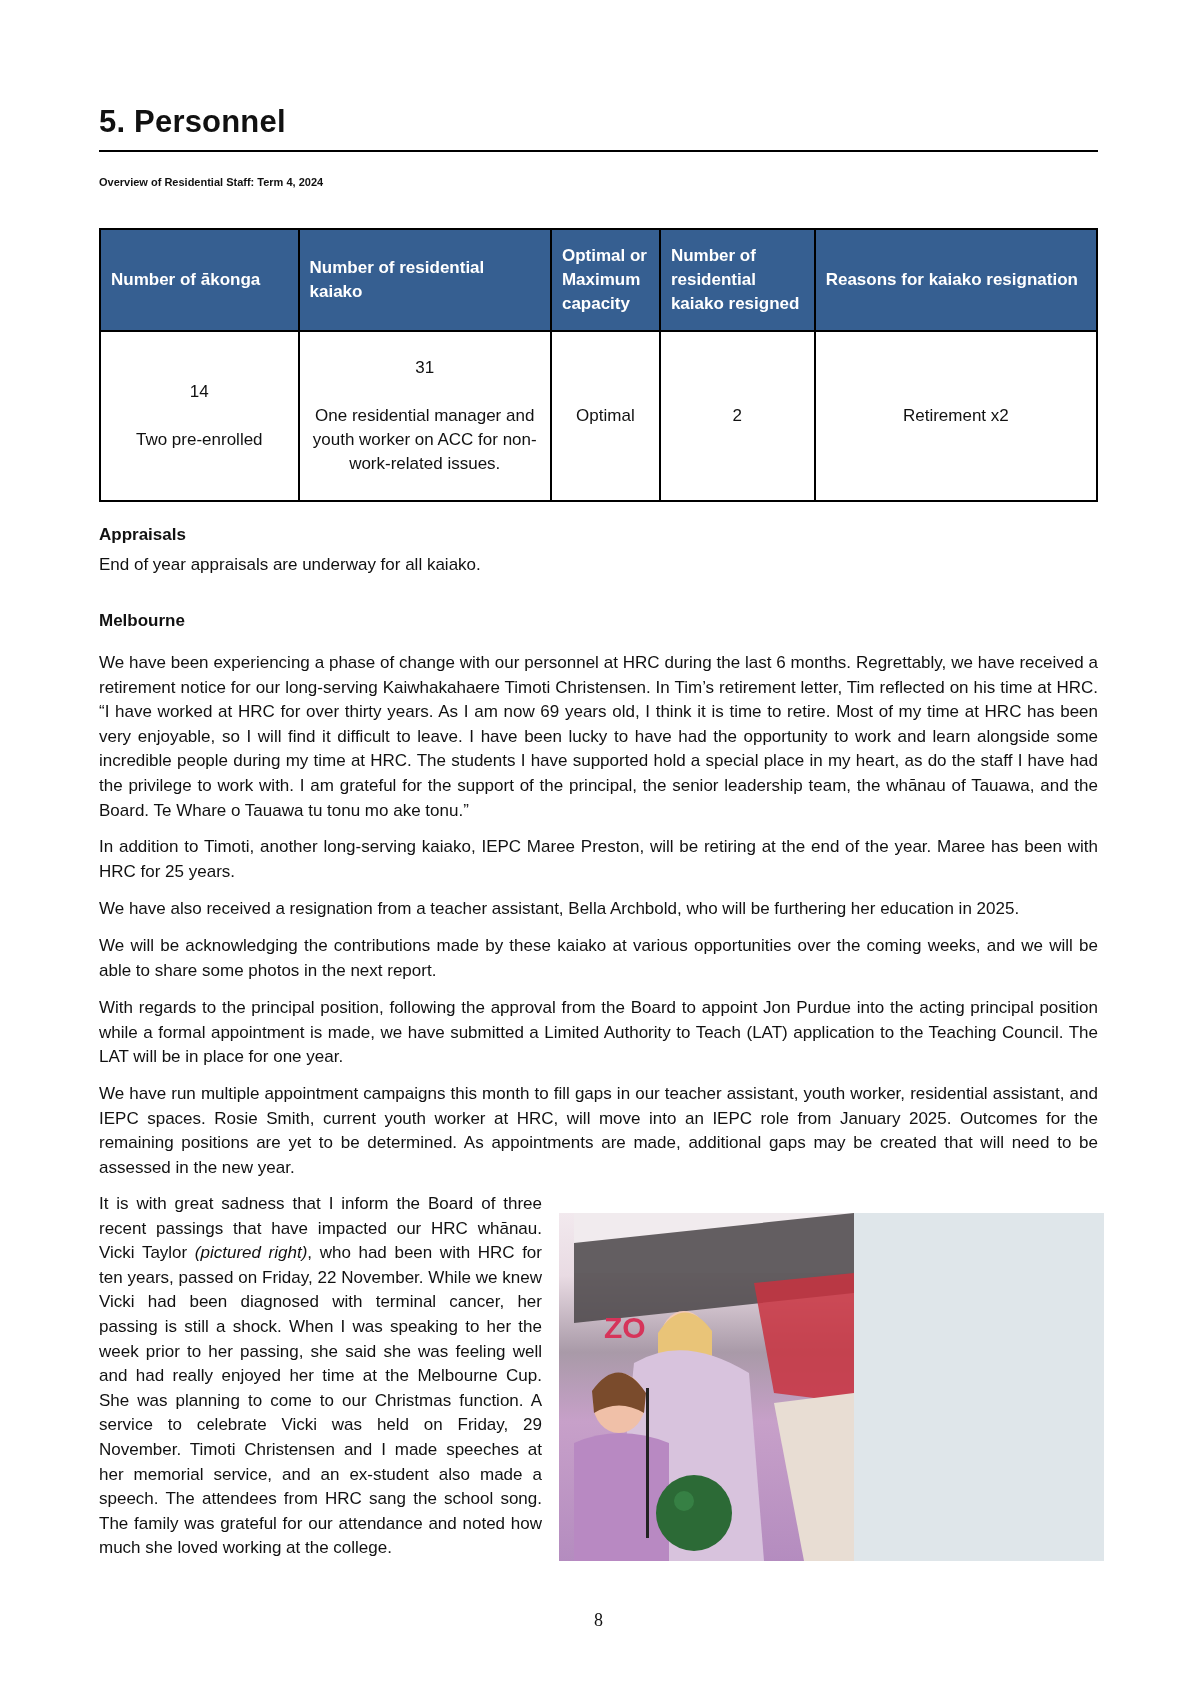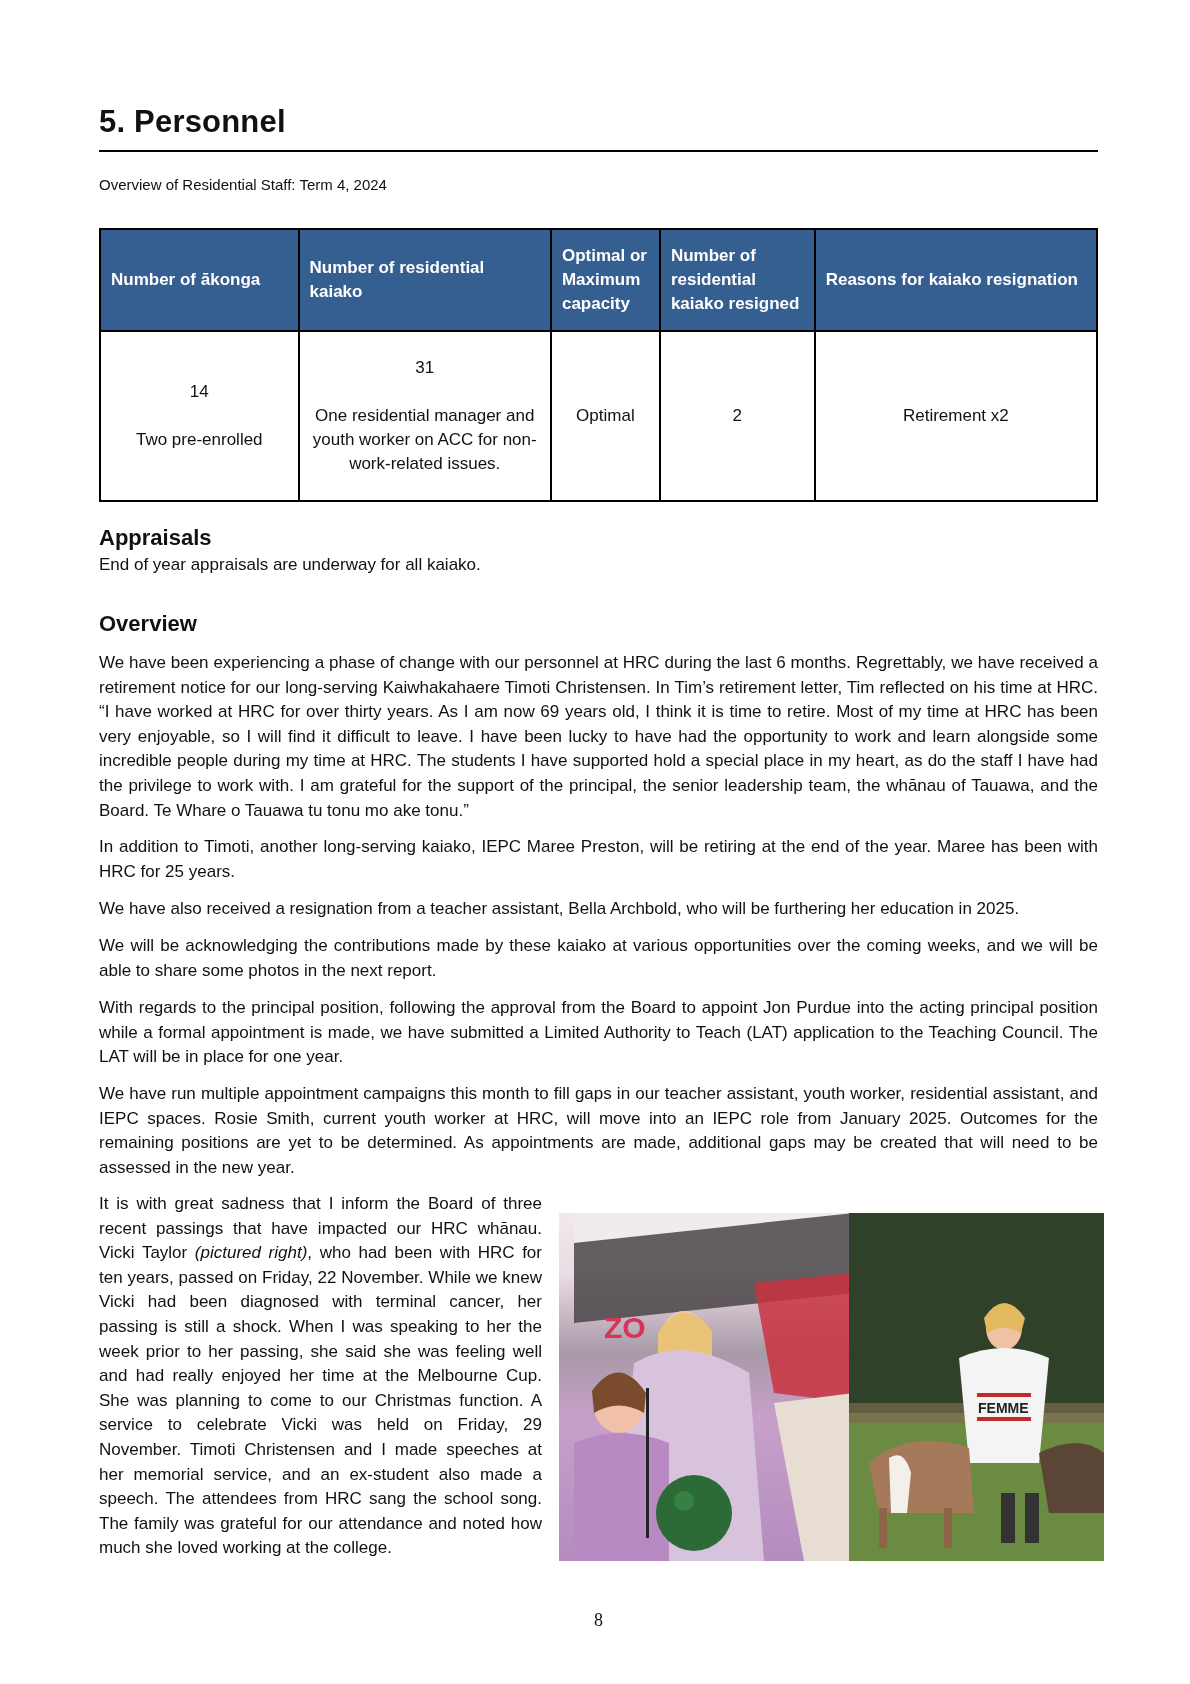--- a/index.html
+++ b/index.html
@@ -1,29 +1,29 @@
 <!DOCTYPE html>
 <html><head>
 <meta charset="utf-8">
 <style>
   html, body { margin: 0; padding: 0; background: #ffffff; }
   body { width: 1190px; height: 1684px; position: relative; overflow: hidden;
          font-family: "Liberation Sans", sans-serif; color: #111111; }
   .page { position: absolute; left: 99px; top: 0; width: 999px; }
   .h1 { position: absolute; top: 104px; left: 0; font-size: 31px; font-weight: bold; letter-spacing: 0.2px; }
   .h1-rule { position: absolute; top: 150px; left: 0; width: 999px; height: 2px; background: #000; }
-  .subhead { position: absolute; top: 176px; left: 0; font-size: 15px; font-weight: normal; }
+  .subhead { position: absolute; top: 176px; left: 0; font-size: 11px; font-weight: bold; }
   table.staff { position: absolute; top: 228px; left: 0; width: 999px; border-collapse: collapse;
                 font-size: 17px; }
   table.staff th, table.staff td { border: 2px solid #000; }
   table.staff th { background: #365f91; color: #ffffff; font-weight: bold; text-align: left;
                    padding: 2px 10px; height: 96px; line-height: 24px; vertical-align: middle; }
   table.staff td { text-align: center; vertical-align: middle; padding: 6px 13px; line-height: 24px; height: 156px; }
   .cell-gap { height: 24px; }
-  .section-h { position: absolute; left: 0; font-size: 22px; font-weight: bold; }
+  .section-h { position: absolute; left: 0; font-size: 17px; font-weight: bold; }
   .para { position: absolute; left: 0; width: 999px; font-size: 17px; line-height: 24.6px;
           text-align: justify; }
   .para-narrow { width: 443px; }
   .photos { position: absolute; left: 460px; top: 1213px; width: 545px; height: 348px; background: #dfe6ea; }
   .photo1 { position: absolute; left: 0; top: 0; width: 280px; height: 348px; overflow: hidden;
             background: linear-gradient(180deg, #f2e9ee 0%, #e9dbe3 18%, #a99aa8 40%, #c7a0c9 60%, #b48cbf 100%); padding-left: 15px; }
   .photo2 { position: absolute; left: 290px; top: 0; width: 255px; height: 348px; overflow: hidden;
             background: linear-gradient(180deg, #2b3a25 0%, #34472c 45%, #5e7a3a 62%, #6f8f45 100%); }
   .page-num { position: absolute; top: 1610px; left: 0; width: 999px; text-align: center;
               font-family: "Liberation Serif", serif; font-size: 18px; }
@@ -70,21 +70,21 @@
         <td>Optimal</td>
         <td>2</td>
         <td>Retirement x2</td>
       </tr>
     </tbody>
   </table>
 
   <div class="section-h" style="top:525px">Appraisals</div>
   <div class="para" style="top:553px">End of year appraisals are underway for all kaiako.</div>
 
-  <div class="section-h" style="top:611px">Overview</div>
+  <div class="section-h" style="top:611px">Melbourne</div>
 
   <div class="para" style="top:651px">We have been experiencing a phase of change with our personnel at HRC during the last 6 months. Regrettably, we have received a retirement notice for our long-serving Kaiwhakahaere Timoti Christensen. In Tim’s retirement letter, Tim reflected on his time at HRC. “I have worked at HRC for over thirty years. As I am now 69 years old, I think it is time to retire. Most of my time at HRC has been very enjoyable, so I will find it difficult to leave. I have been lucky to have had the opportunity to work and learn alongside some incredible people during my time at HRC. The students I have supported hold a special place in my heart, as do the staff I have had the privilege to work with. I am grateful for the support of the principal, the senior leadership team, the whānau of Tauawa, and the Board. Te Whare o Tauawa tu tonu mo ake tonu.”</div>
   <div class="para" style="top:835px">In addition to Timoti, another long-serving kaiako, IEPC Maree Preston, will be retiring at the end of the year. Maree has been with HRC for 25 years.</div>
   <div class="para" style="top:897px">We have also received a resignation from a teacher assistant, Bella Archbold, who will be furthering her education in 2025.</div>
   <div class="para" style="top:934px">We will be acknowledging the contributions made by these kaiako at various opportunities over the coming weeks, and we will be able to share some photos in the next report.</div>
   <div class="para" style="top:996px">With regards to the principal position, following the approval from the Board to appoint Jon Purdue into the acting principal position while a formal appointment is made, we have submitted a Limited Authority to Teach (LAT) application to the Teaching Council. The LAT will be in place for one year.</div>
   <div class="para" style="top:1082px">We have run multiple appointment campaigns this month to fill gaps in our teacher assistant, youth worker, residential assistant, and IEPC spaces. Rosie Smith, current youth worker at HRC, will move into an IEPC role from January 2025. Outcomes for the remaining positions are yet to be determined. As appointments are made, additional gaps may be created that will need to be assessed in the new year.</div>
 
   <div class="para para-narrow" style="top:1192px">
     <span>It is with great sadness that I inform the Board of three recent passings that have impacted our HRC whānau. Vicki Taylor </span><em>(pictured right)</em><span>, who had been with HRC for ten years, passed on Friday, 22 November. While we knew Vicki had been diagnosed with terminal cancer, her passing is still a shock. When I was speaking to her the week prior to her passing, she said she was feeling well and had really enjoyed her time at the Melbourne Cup. She was planning to come to our Christmas function. A service to celebrate Vicki was held on Friday, 29 November. Timoti Christensen and I made speeches at her memorial service, and an ex-student also made a speech. The attendees from HRC sang the school song. The family was grateful for our attendance and noted how much she loved working at the college.</span>
@@ -102,36 +102,16 @@
         <path d="M84 120 Q110 80 138 118 L138 150 Q110 140 84 150 Z" fill="#e9c478"></path>
         <path d="M60 150 Q110 120 175 160 L190 348 L40 348 Z" fill="#d8c3dd"></path>
         <ellipse cx="45" cy="190" rx="26" ry="30" fill="#f0c0a8"></ellipse>
         <path d="M18 178 Q45 140 72 180 L70 200 Q45 185 20 200 Z" fill="#7a4b2c"></path>
         <path d="M0 230 Q45 210 95 230 L95 348 L0 348 Z" fill="#b889c2"></path>
         <rect x="72" y="175" width="3" height="150" fill="#222"></rect>
         <circle cx="120" cy="300" r="38" fill="#2c6a36"></circle>
         <circle cx="110" cy="288" r="10" fill="#3b8a4a" opacity="0.7"></circle>
       </svg>
     </div>
-    <div class="photo2">
-      <svg width="255" height="348" viewBox="0 0 255 348">
-        <rect x="0" y="0" width="255" height="210" fill="#2f4128"></rect>
-        <rect x="0" y="200" width="255" height="148" fill="#6b8b42"></rect>
-        <rect x="0" y="190" width="255" height="20" fill="#7c6a4e" opacity="0.7"></rect>
-        <ellipse cx="155" cy="115" rx="18" ry="22" fill="#efc2a4"></ellipse>
-        <path d="M135 105 Q155 75 176 105 L172 120 Q155 110 138 120 Z" fill="#e3b95f"></path>
-        <path d="M110 145 Q155 125 200 145 L190 250 L120 250 Z" fill="#f4f4f4"></path>
-        <rect x="128" y="180" width="54" height="4" fill="#c32a2a"></rect>
-        <text x="129" y="200" font-family="Liberation Sans, sans-serif" font-size="14" font-weight="bold" fill="#222">FEMME</text>
-        <rect x="128" y="204" width="54" height="4" fill="#c32a2a"></rect>
-        <path d="M20 250 Q60 215 120 235 L125 300 L30 300 Z" fill="#a6795a"></path>
-        <path d="M40 245 Q55 235 62 260 L58 300 L42 300 Z" fill="#f3f0ea"></path>
-        <rect x="30" y="295" width="8" height="40" fill="#8c6447"></rect>
-        <rect x="95" y="295" width="8" height="40" fill="#8c6447"></rect>
-        <path d="M190 240 Q230 220 255 240 L255 300 L200 300 Z" fill="#5b4536"></path>
-        <rect x="152" y="280" width="14" height="50" fill="#333"></rect>
-        <rect x="176" y="280" width="14" height="50" fill="#333"></rect>
-      </svg>
-    </div>
   </div>
 
   <div class="page-num">8</div>
 </div>
 
 </body></html>

